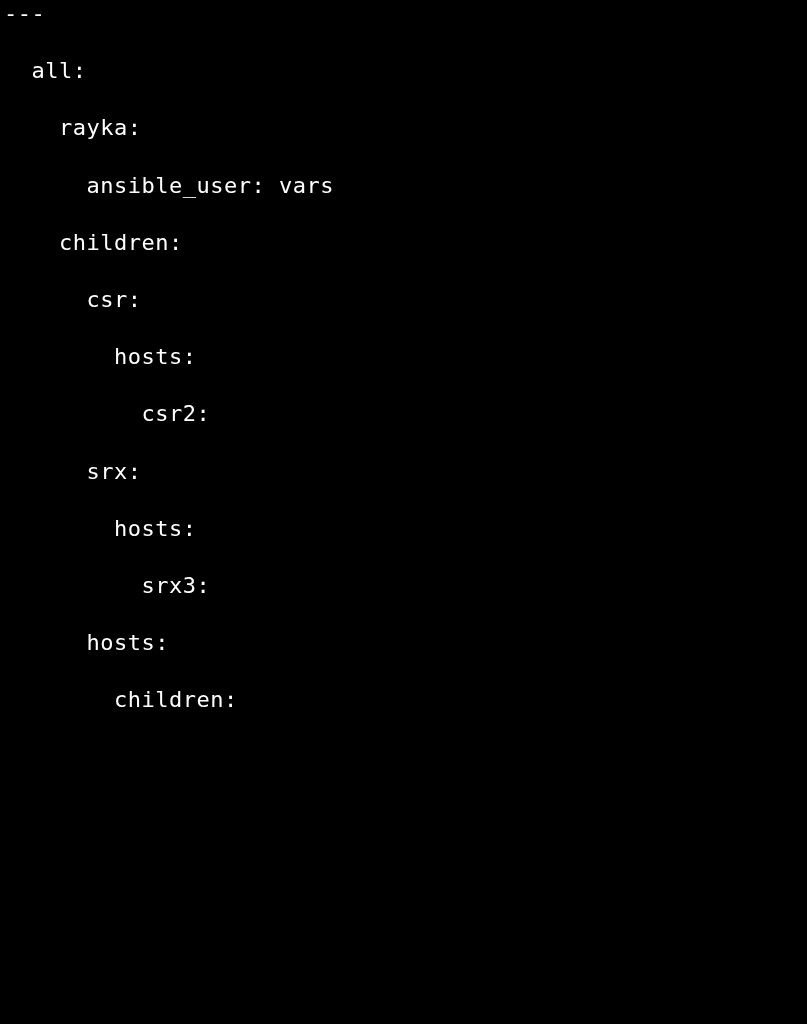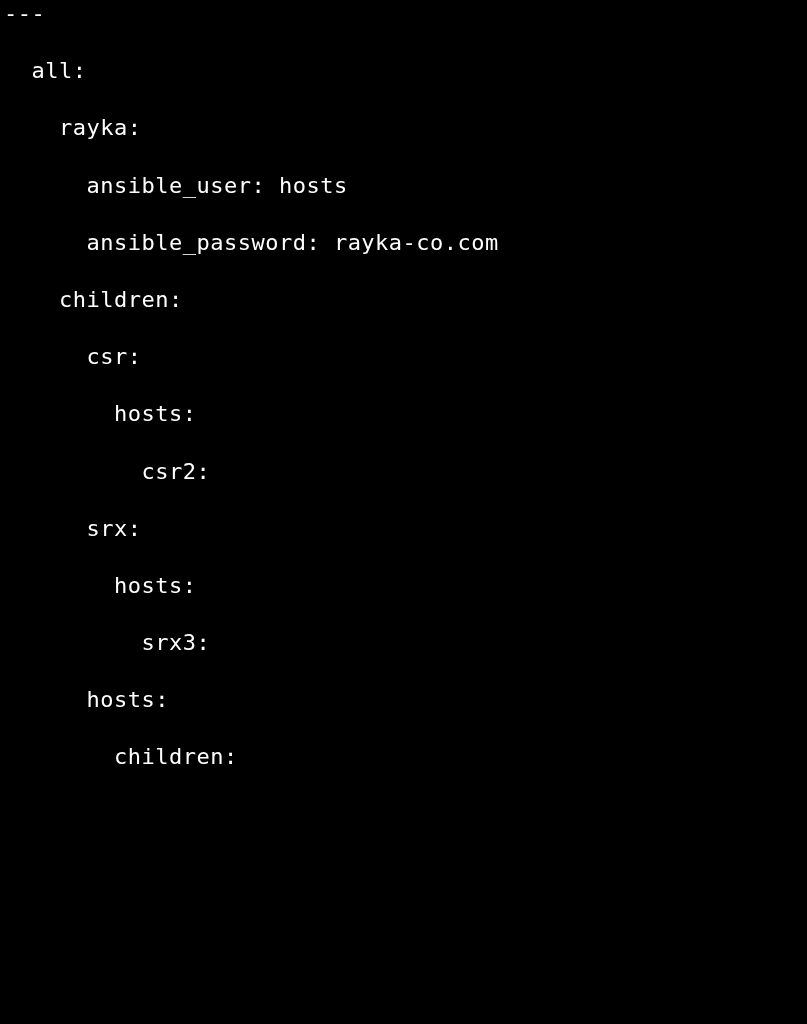--- a/index.html
+++ b/index.html
@@ -21,22 +21,21 @@
     letter-spacing: 0.5px;
   }
   .line { display: block; }
 </style>
 </head>
 <body>
 
 <pre><span class="line">---</span>
 <span class="line">  all:</span>
 <span class="line">    rayka:</span>
-<span class="line">      ansible_user: hosts</span>
-<span class="line">      ansible_password: rayka-co.com</span>
+<span class="line">      ansible_user: vars</span>
 <span class="line">    children:</span>
 <span class="line">      csr:</span>
 <span class="line">        hosts:</span>
 <span class="line">          csr2:</span>
 <span class="line">      srx:</span>
 <span class="line">        hosts:</span>
 <span class="line">          srx3:</span>
 <span class="line">      hosts:</span>
 <span class="line">        children:</span>
 

